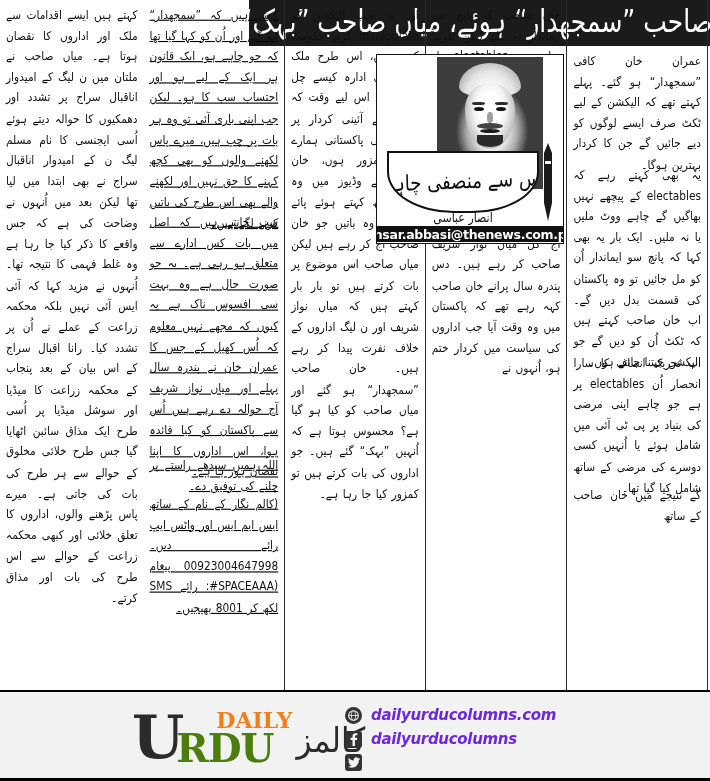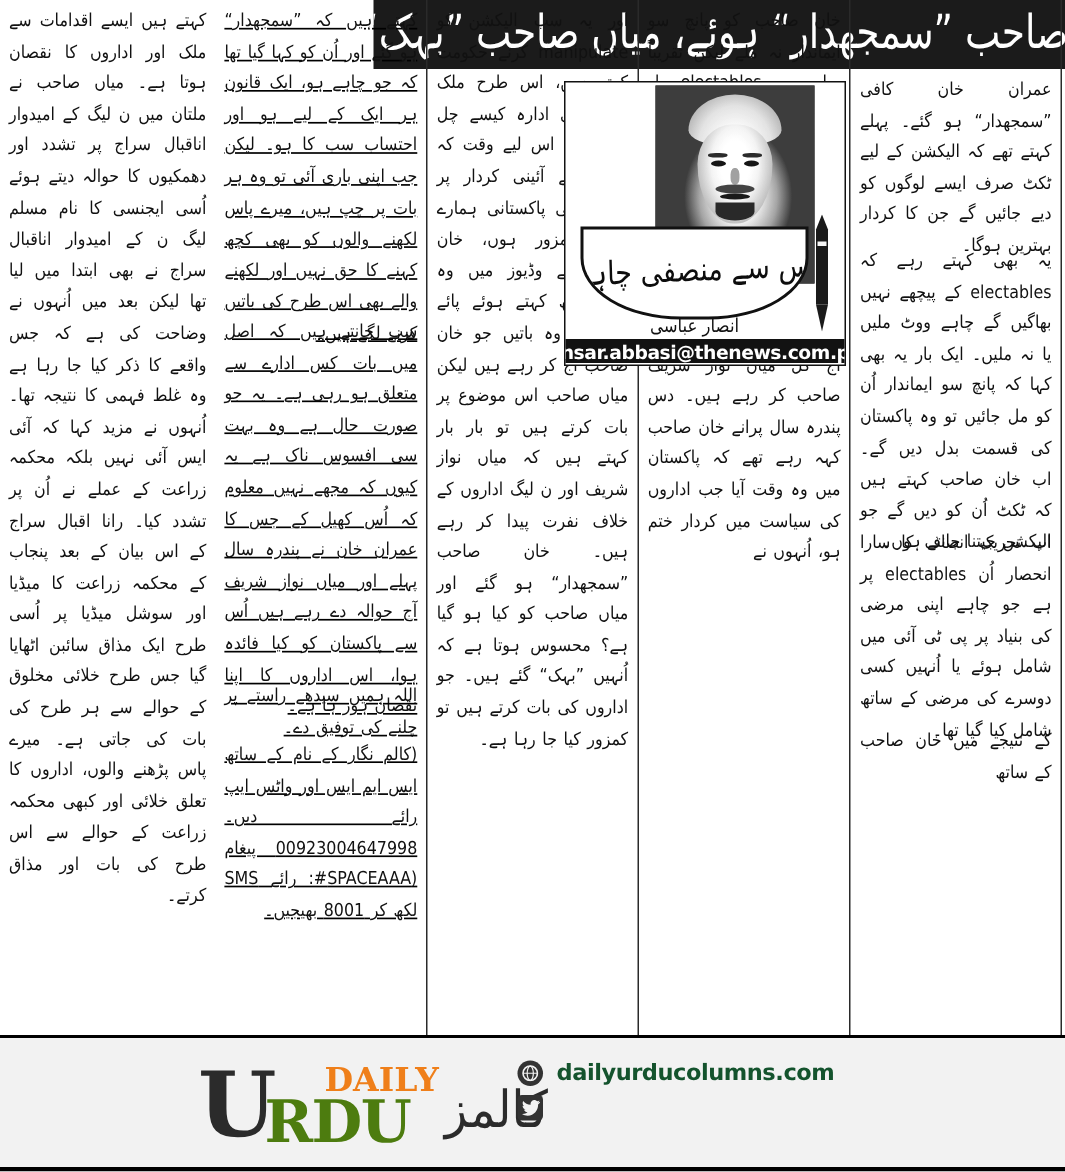--- a/index.html
+++ b/index.html
@@ -188,21 +188,21 @@
   }
   .social-row{display:flex;align-items:center;gap:9px;}
   .social-ico{
     width:17px;height:17px;border-radius:3px;background:#333;
     display:flex;align-items:center;justify-content:center;
     color:#f2f2f2;font-size:12px;font-weight:700;flex:0 0 auto;
   }
   .social-ico.globe{border-radius:50%;}
   .social-txt{
     font-family:"DejaVu Sans","Liberation Sans",sans-serif;
-    font-size:15px;font-weight:700;color:#14532d;letter-spacing:-0.3px;
+    font-size:15px;font-weight:700;color:#6d28d9;letter-spacing:-0.3px;font-style:italic;
   }
 </style>
 </head>
 <body>
 
 <div class="page">
 
   <div class="headline-bar">
     <div class="headline-text">خان صاحب ”سمجھدار“ ہوئے، میاں صاحب ”بہک“ گئے</div>
   </div>
@@ -288,20 +288,28 @@
           <svg width="11" height="11" viewBox="0 0 16 16">
               <circle cx="8" cy="8" r="7" fill="none" stroke="#f2f2f2" stroke-width="1.6"></circle>
               <ellipse cx="8" cy="8" rx="3" ry="7" fill="none" stroke="#f2f2f2" stroke-width="1.2"></ellipse>
               <line x1="1" y1="8" x2="15" y2="8" stroke="#f2f2f2" stroke-width="1.2"></line>
             </svg>
         </span>
         <span class="social-txt">dailyurducolumns.com</span>
       </div>
       <div class="social-row">
         <span class="social-ico">
+          <svg width="11" height="13" viewBox="0 0 10 14">
+              <path d="M6.6 14V7.6h2.1l.3-2.4H6.6V3.7c0-.7.2-1.2 1.2-1.2h1.3V.4C8.8.3 8 .2 7.1.2 5.2.2 3.9 1.4 3.9 3.5v1.7H1.8v2.4h2.1V14z" fill="#f2f2f2"></path>
+            </svg>
+        </span>
+        <span class="social-txt">dailyurducolumns</span>
+      </div>
+      <div class="social-row">
+        <span class="social-ico">
           <svg width="12" height="11" viewBox="0 0 16 14">
               <path d="M16 1.7c-.6.3-1.2.5-1.9.6.7-.4 1.2-1 1.4-1.8-.6.4-1.3.7-2.1.8C12.9.5 12 0 11 0 9.1 0 7.6 1.6 7.6 3.5c0 .3 0 .5.1.8C4.9 4.1 2.6 2.8 1.1.9c-.3.5-.5 1.1-.5 1.8 0 1.2.6 2.3 1.5 2.9-.6 0-1.1-.2-1.6-.4 0 1.7 1.2 3.1 2.7 3.4-.3.1-.6.1-.9.1-.2 0-.4 0-.6-.1.4 1.4 1.7 2.4 3.2 2.4-1.2.9-2.6 1.5-4.2 1.5H0c1.5.9 3.2 1.5 5 1.5 6 0 9.3-5.1 9.3-9.5v-.4c.7-.5 1.2-1.1 1.7-1.7z" fill="#f2f2f2"></path>
             </svg>
         </span>
       </div>
     </div>
 
   </div>
 
 </div>

